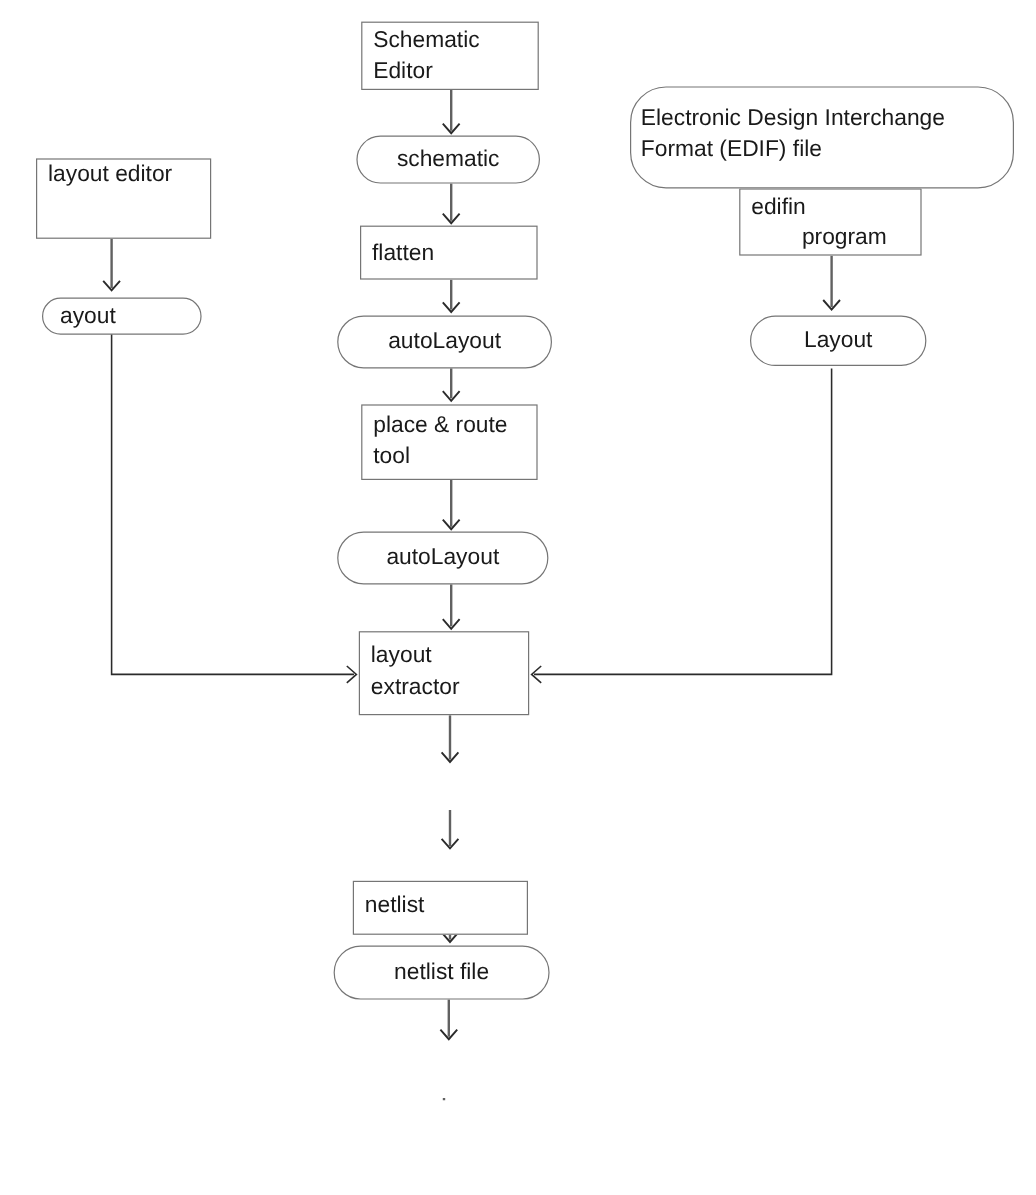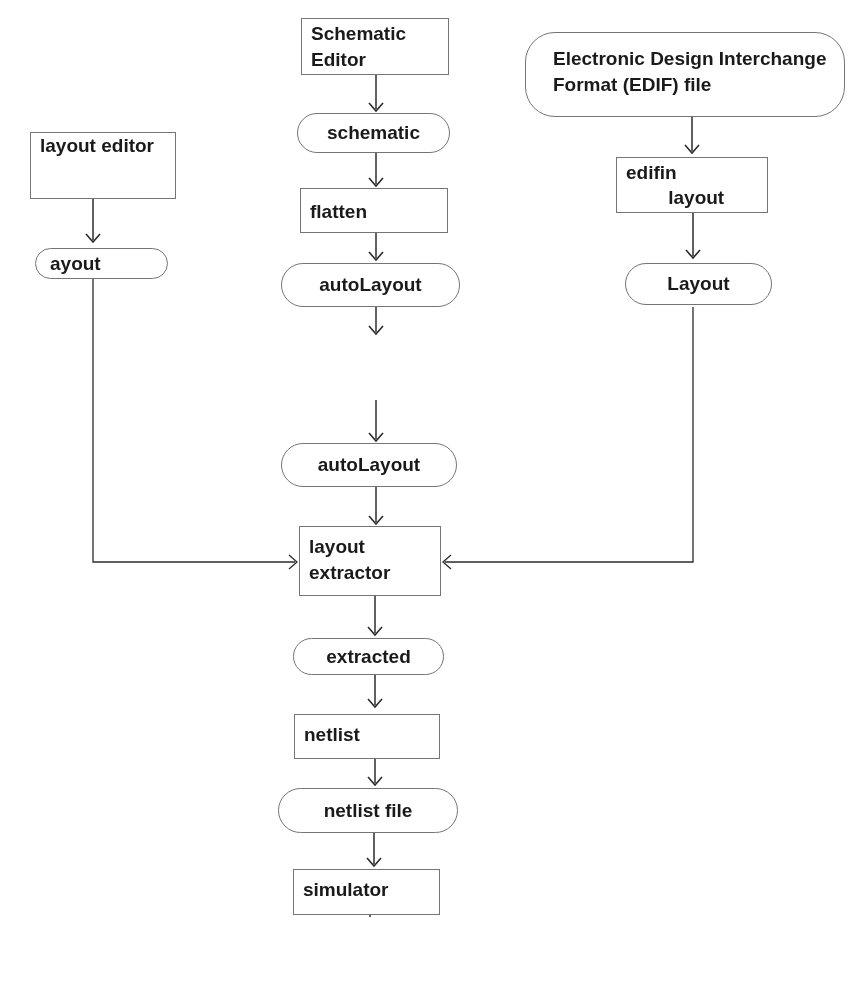--- a/index.html
+++ b/index.html
@@ -9,40 +9,39 @@
     --connector-line:#2b2b2b;
     --text:#1a1a1a;
   }
   html,body{margin:0;padding:0;background:var(--background);}
   #canvas{
     position:relative;
     width:863px;height:917px;
     background:var(--background);
     font-family:"Liberation Sans", sans-serif;
     overflow:hidden;
-    font-weight:bold;
   }
   #edges-layer{position:absolute;left:0;top:0;width:863px;height:996px;}
   .node{
     position:absolute;
     box-sizing:border-box;
     background:var(--background);
     border:1px solid var(--shape-border);
     color:var(--text);
     font-size:19px;
     line-height:26px;
     white-space:pre-wrap;
   }
   .process{padding:6px 9px 0 9px;}
   .stadium{
     border-radius:999px;
     display:flex;align-items:center;justify-content:center;
     padding:0;
   }
-  .rounded-file{border-radius:30px;padding:13px 0 0 27px;}
+  .rounded-file{border-radius:30px;padding:13px 0 0 8px;margin-top:40px;}
   .left-text{justify-content:flex-start;padding-left:14px;}
   svg .edge{fill:none;}
 </style>
 </head>
 <body>
 
 <div id="canvas">
 
   <svg id="edges-layer" viewBox="0 0 863 996" xmlns="http://www.w3.org/2000/svg">
 
@@ -90,40 +89,40 @@
 
   <div class="node process" style="left:301px;top:18px;width:148px;height:57px;padding-top:2px;">Schematic
 Editor</div>
 
   <div class="node stadium" style="left:297px;top:113px;width:153px;height:40px;">schematic</div>
 
   <div class="node process" style="left:300px;top:188px;width:148px;height:45px;padding-top:10px;">flatten</div>
 
   <div class="node stadium" style="left:281px;top:263px;width:179px;height:44px;">autoLayout</div>
 
+  <div class="node process" style="left:301px;top:337px;width:147px;height:63px;padding-top:4px;">place &amp; route
+tool</div>
 
   <div class="node stadium" style="left:281px;top:443px;width:176px;height:44px;">autoLayout</div>
 
   <div class="node process" style="left:299px;top:526px;width:142px;height:70px;padding-top:7px;">layout
 extractor</div>
 
-  <div class="node stadium" style="left:293px;top:638px;width:151px;height:37px;">extracted</div>
 
-  <div class="node process" style="left:294px;top:714px;width:146px;height:45px;padding-top:7px;">netlist</div>
+  <div class="node process" style="left:294px;top:734px;width:146px;height:45px;padding-top:7px;">netlist</div>
 
   <div class="node stadium" style="left:278px;top:788px;width:180px;height:45px;">netlist file</div>
 
-  <div class="node process" style="left:293px;top:869px;width:147px;height:46px;padding-top:7px;">simulator</div>
 
 
   <div class="node process" style="left:30px;top:132px;width:146px;height:67px;padding-top:0;">layout editor</div>
 
   <div class="node stadium left-text" style="left:35px;top:248px;width:133px;height:31px;">ayout</div>
 
   <div class="node rounded-file" style="left:525px;top:32px;width:320px;height:85px;">Electronic Design Interchange
 Format (EDIF) file</div>
 
   <div class="node process" style="left:616px;top:157px;width:152px;height:56px;padding-top:2px;line-height:25px;">edifin
-        layout</div>
+        program</div>
 
   <div class="node stadium" style="left:625px;top:263px;width:147px;height:42px;">Layout</div>
 
 </div>
 
 </body></html>

